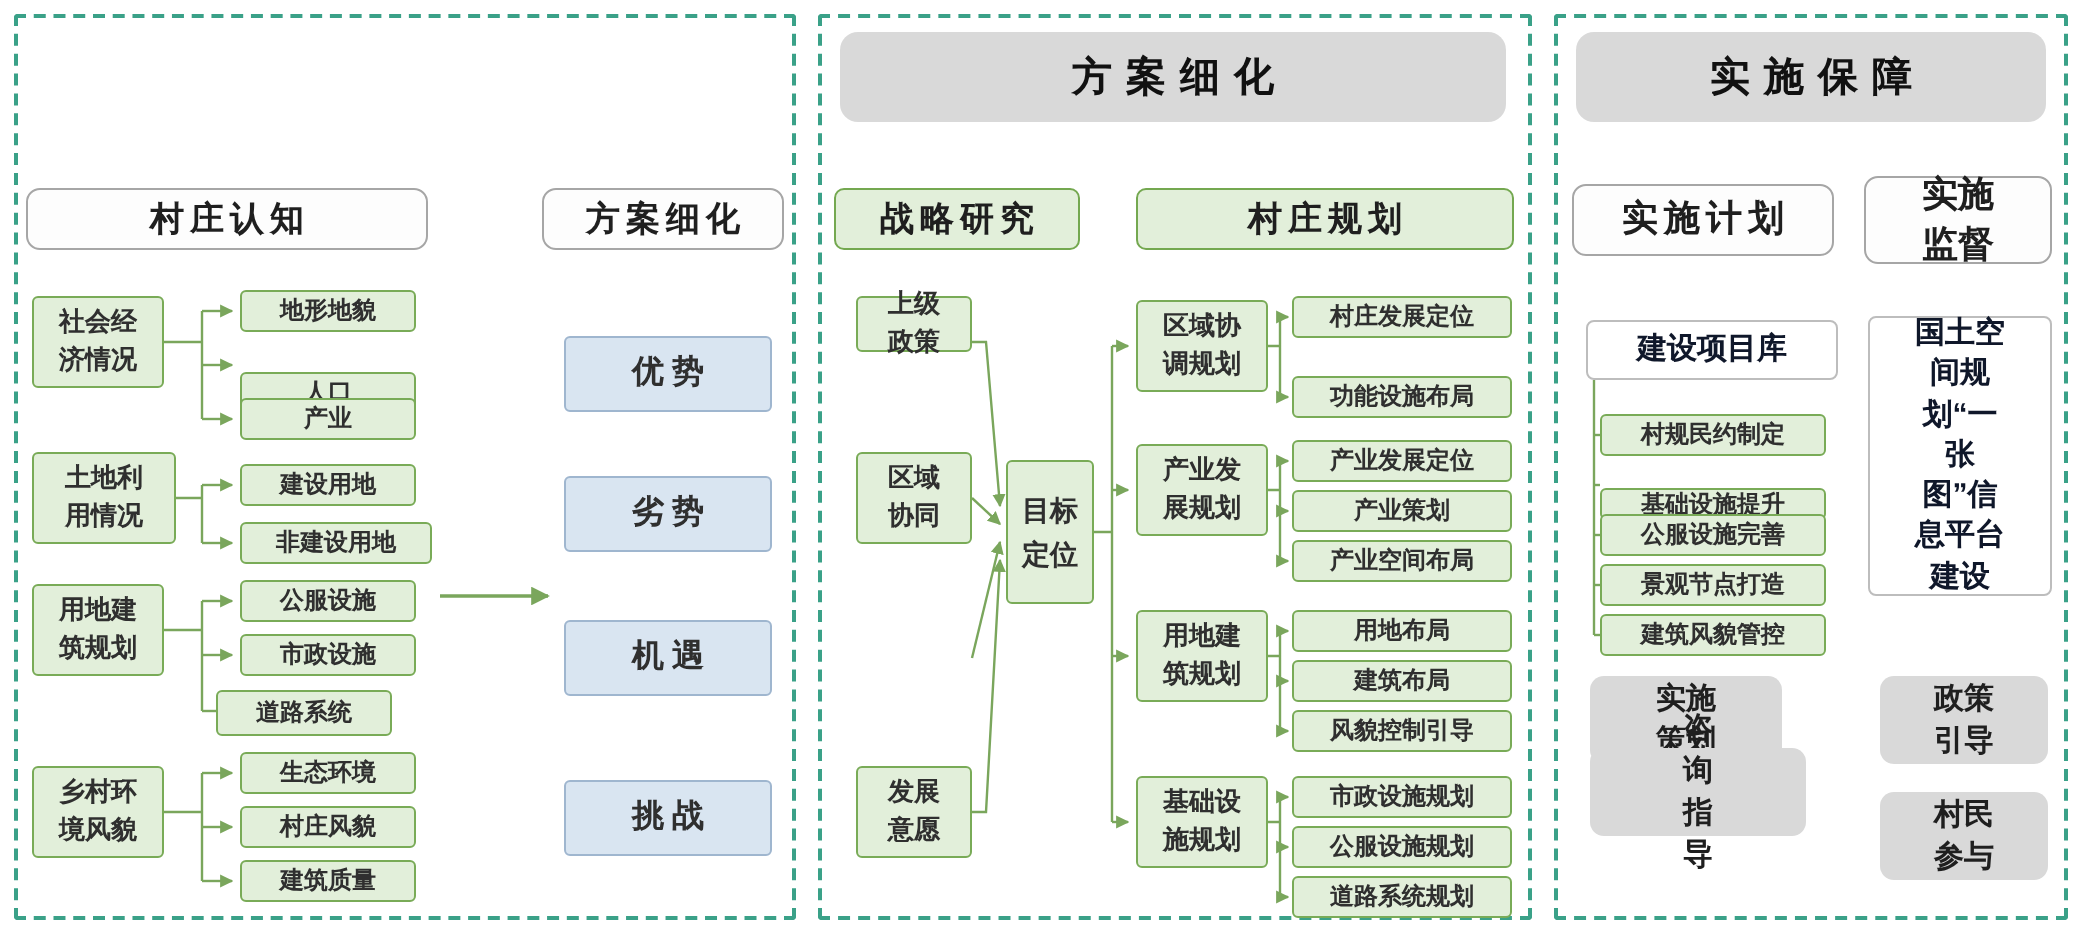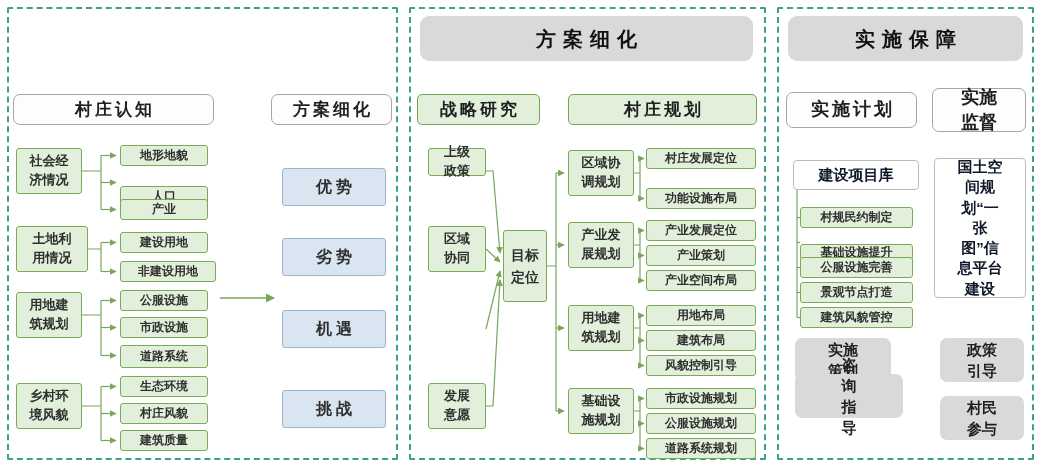--- a/index.html
+++ b/index.html
@@ -99,21 +99,21 @@
   <div class="box g cat" style="left:16px;top:292px;width:66px;height:46px;padding:0 12px">用地建筑规划</div>
   <div class="box g cat" style="left:16px;top:383px;width:66px;height:46px;padding:0 12px">乡村环境风貌</div>
 
   <div class="box g leaf" style="left:120px;top:145px;width:88px;height:21px">地形地貌</div>
   <div class="box g leaf" style="left:120px;top:186px;width:88px;height:21px">人口</div>
   <div class="box g leaf" style="left:120px;top:199px;width:88px;height:21px">产业</div>
   <div class="box g leaf" style="left:120px;top:232px;width:88px;height:21px">建设用地</div>
   <div class="box g leaf" style="left:120px;top:261px;width:96px;height:21px">非建设用地</div>
   <div class="box g leaf" style="left:120px;top:290px;width:88px;height:21px">公服设施</div>
   <div class="box g leaf" style="left:120px;top:317px;width:88px;height:21px">市政设施</div>
-  <div class="box g leaf" style="left:120px;top:345px;width:88px;height:23px">道路系统</div>
+  <div class="box g leaf" style="left:108px;top:345px;width:88px;height:23px">道路系统</div>
   <div class="box g leaf" style="left:120px;top:376px;width:88px;height:21px">生态环境</div>
   <div class="box g leaf" style="left:120px;top:403px;width:88px;height:21px">村庄风貌</div>
   <div class="box g leaf" style="left:120px;top:430px;width:88px;height:21px">建筑质量</div>
 
   <div class="box blue" style="left:282px;top:168px;width:104px;height:38px">优势</div>
   <div class="box blue" style="left:282px;top:238px;width:104px;height:38px">劣势</div>
   <div class="box blue" style="left:282px;top:310px;width:104px;height:38px">机遇</div>
   <div class="box blue" style="left:282px;top:390px;width:104px;height:38px">挑战</div>
 
   <div class="box gray-title" style="left:420px;top:16px;width:333px;height:45px">方案细化</div>

